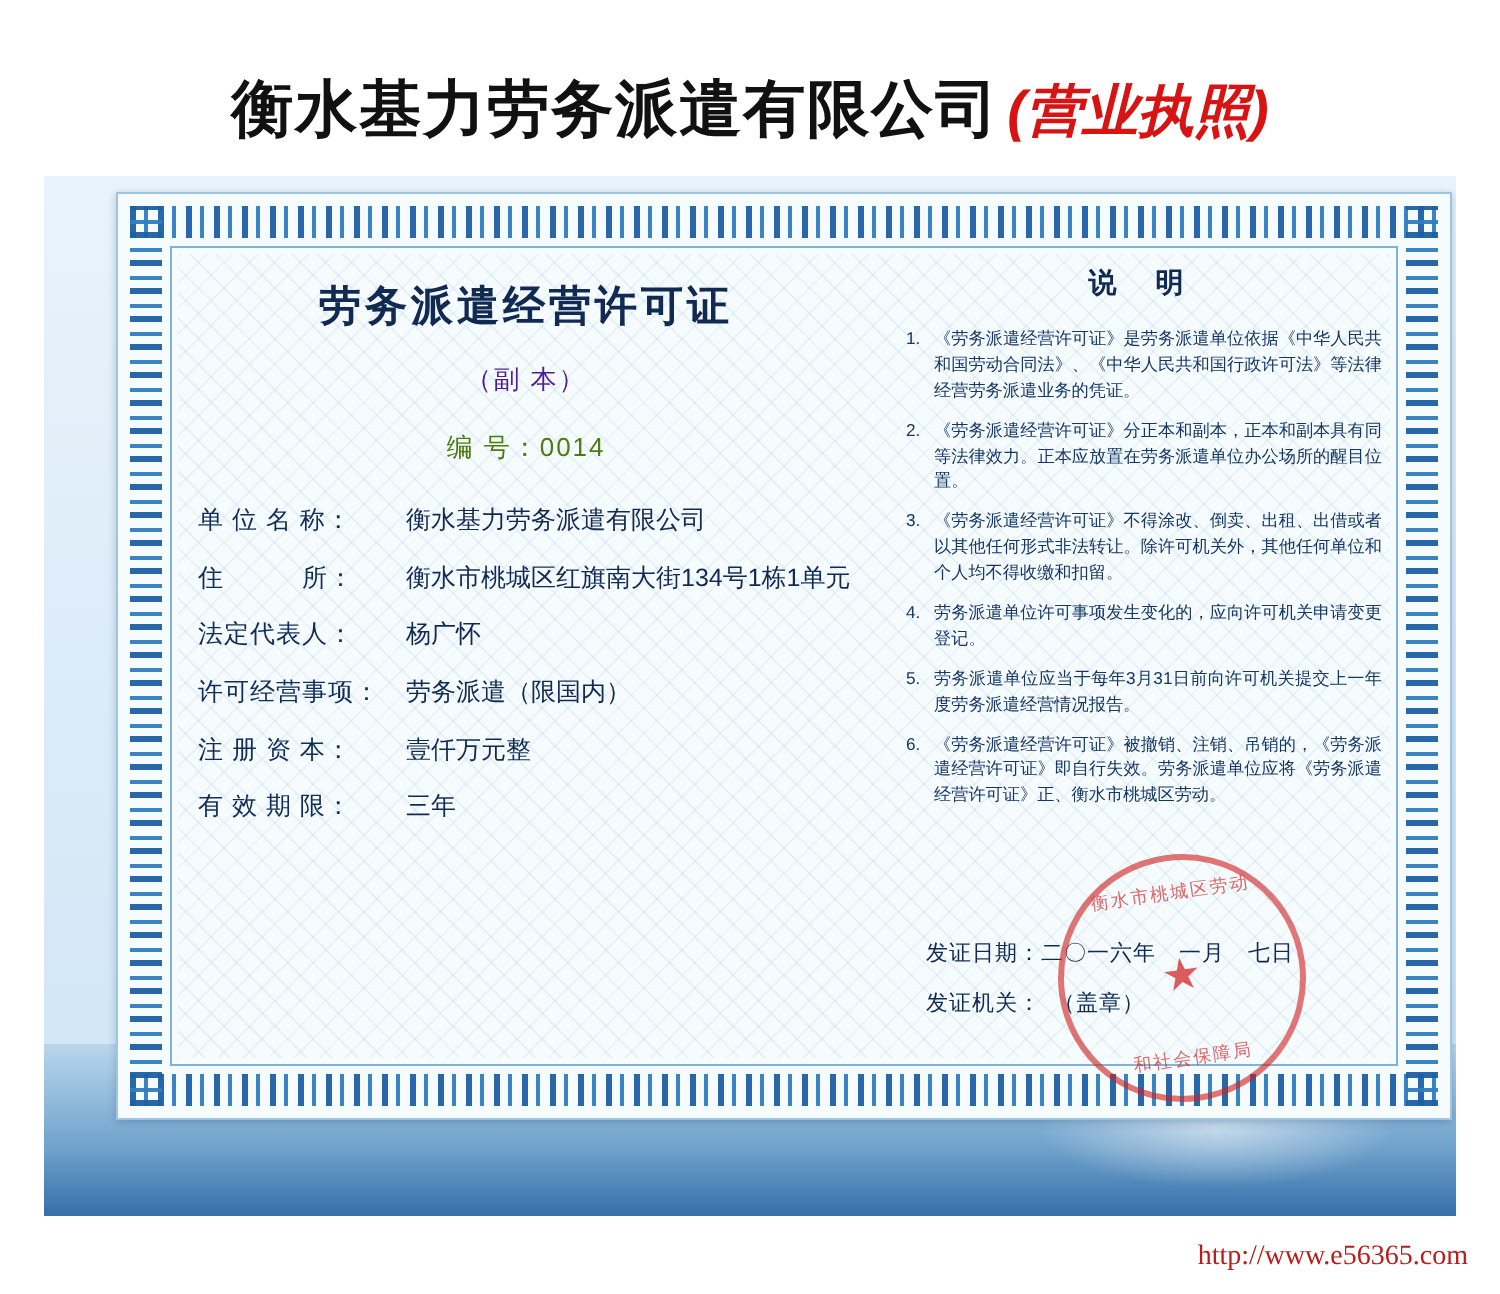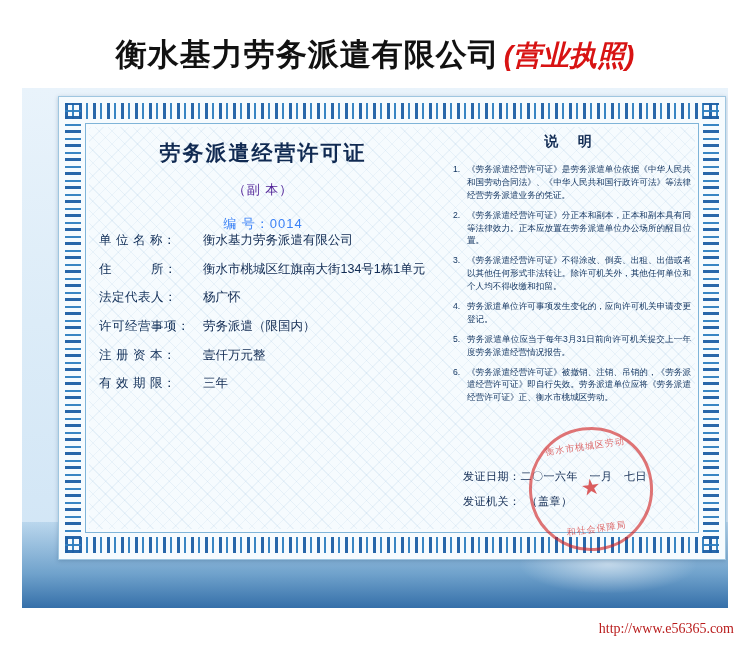--- a/index.html
+++ b/index.html
@@ -147,25 +147,26 @@
   .cert-copy {
     text-align: center;
     font-size: 13px;
     color: #4c1d95;
     margin-top: 14px;
     letter-spacing: 1px;
   }
   .cert-number {
     text-align: center;
     font-size: 13px;
-    color: #3b82f6;
+    color: #4d7c0f;
     margin-top: 16px;
     letter-spacing: 1px;
   }
   .fields {
+    margin-top: 20px;
     padding-left: 6px;
   }
   .field-row {
     display: flex;
     align-items: flex-start;
     margin-bottom: 13px;
     font-size: 12.5px;
     color: #0f2d57;
     line-height: 1.25;
   }

